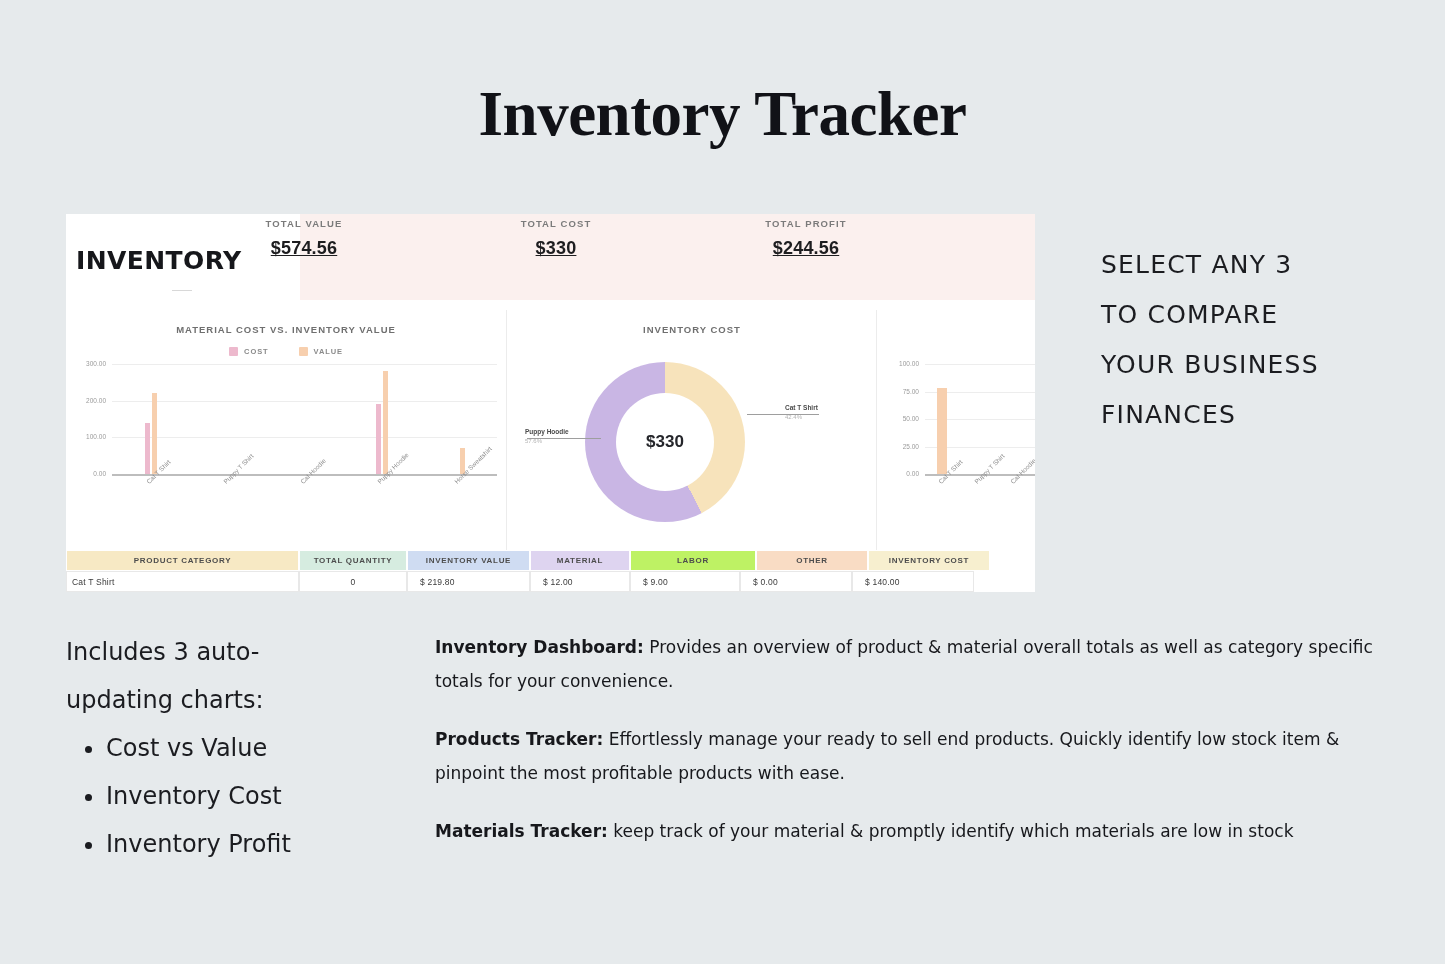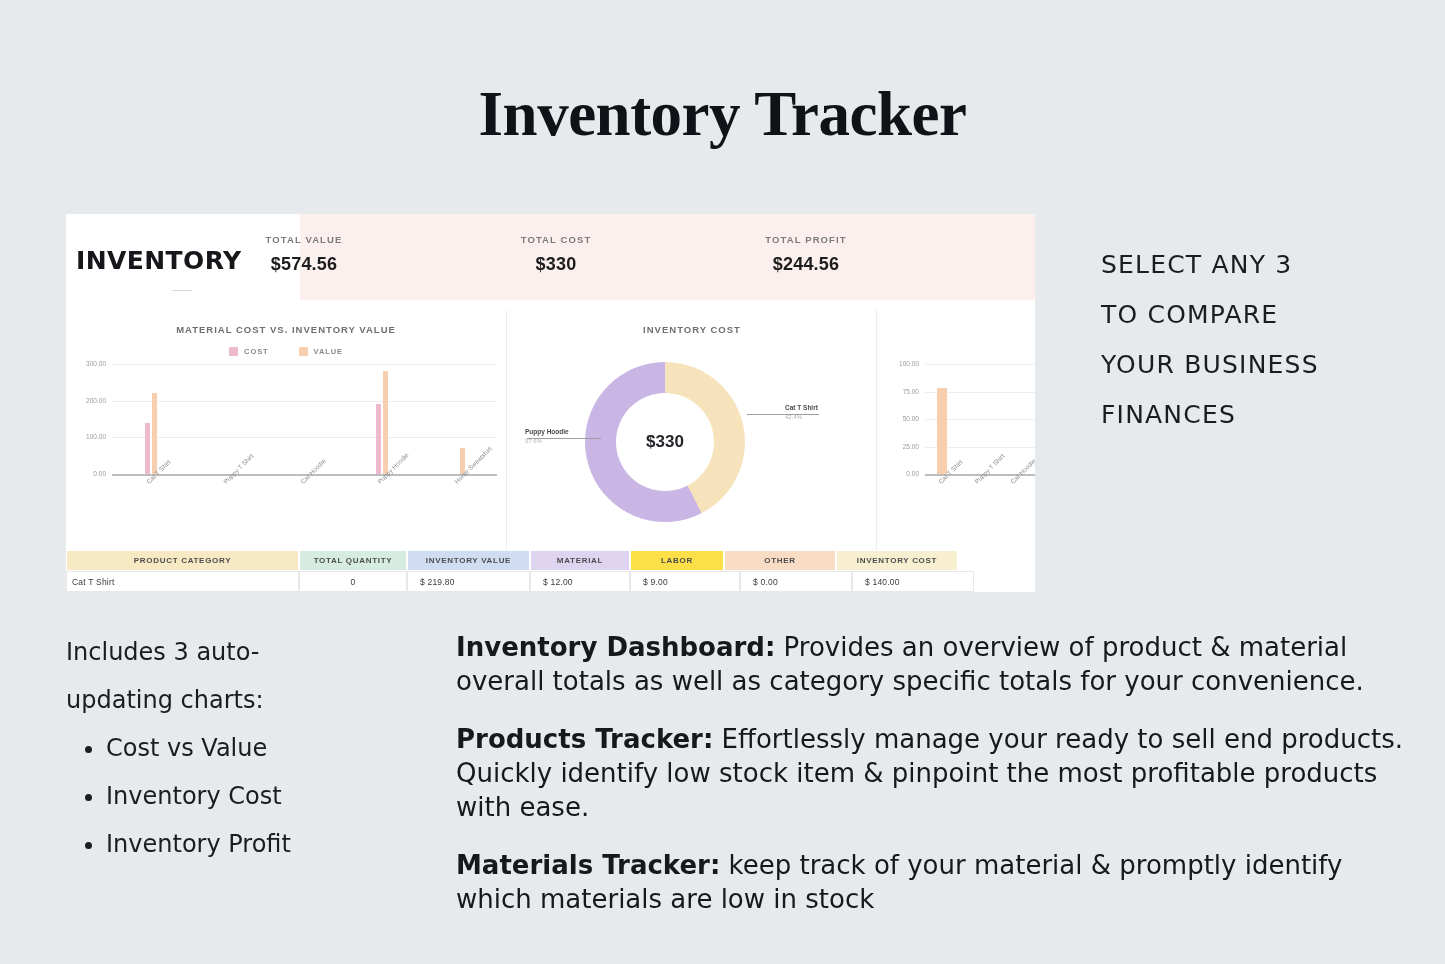--- a/index.html
+++ b/index.html
@@ -31,26 +31,26 @@
     background:#fbf0ee;
   }
   .dash-logo{
     position:absolute;left:10px;top:32px;
     font-family:"DejaVu Sans", sans-serif;
     font-weight:bold;font-size:25px;letter-spacing:0.4px;color:#16171b;
   }
   .dash-logo-rule{
     position:absolute;left:106px;top:76px;width:20px;height:1px;background:#d8d8d8;
   }
-  .kpi{position:absolute;top:20px;text-align:center;width:240px;}
+  .kpi{position:absolute;top:4px;text-align:center;width:240px;}
   .kpi .k-label{
     font-size:9.5px;letter-spacing:1.1px;color:#7b7b7b;font-weight:600;
   }
   .kpi .k-value{
-    margin-top:9px;font-size:18px;font-weight:bold;color:#1d1d1f;letter-spacing:.2px;
+    margin-top:9px;font-size:18px;font-weight:bold;color:#1d1d1f;letter-spacing:.2px;text-decoration:underline;
   }
   .kpi-0{left:118px;}
   .kpi-1{left:370px;}
   .kpi-2{left:620px;}
 
   
   .charts{position:absolute;left:0;top:96px;width:969px;height:240px;}
   .chart-title{
     position:absolute;top:14px;width:100%;text-align:center;
     font-size:9.5px;letter-spacing:1.0px;color:#6f6f6f;font-weight:600;
@@ -111,21 +111,21 @@
     position:absolute;left:66px;top:628px;width:350px;
     font-family:"DejaVu Sans", sans-serif;
     font-size:24px;line-height:48px;color:#1b1c20;
   }
   .ll ul{margin:0;padding-left:40px;}
   .ll li{line-height:48px;}
   
   .lr{
     position:absolute;left:435px;top:630px;width:955px;
     font-family:"DejaVu Sans", sans-serif;
-    font-size:26px;line-height:34px;color:#17181c;margin-left:21px;
+    font-size:17px;line-height:34px;color:#17181c;
   }
   .lr p{margin:0 0 24px 0;}
   .lr b{font-weight:bold;}
 </style>
 </head>
 <body>
 
 <div class="page-title">Inventory Tracker</div>
 
 <div class="dash">
@@ -220,21 +220,21 @@
         </div>
     </div>
   </div>
 
   <div class="dtable">
     <div class="trow" id="thead">
         <div class="th" style="background: rgb(247, 233, 196); width: 233px;">PRODUCT CATEGORY</div>
         <div class="th" style="background: rgb(214, 236, 224); width: 108px;">TOTAL QUANTITY</div>
         <div class="th" style="background: rgb(207, 220, 242); width: 123px;">INVENTORY VALUE</div>
         <div class="th" style="background: rgb(222, 212, 240); width: 100px;">MATERIAL</div>
-        <div class="th" style="background: #fde047; width: 94px;">LABOR</div>
+        <div class="th" style="background: #bef264; width: 126px;">LABOR</div>
         <div class="th" style="background: rgb(249, 220, 196); width: 112px;">OTHER</div>
         <div class="th" style="background: rgb(247, 239, 207); width: 122px;">INVENTORY COST</div>
       </div>
     <div class="trow" id="tbody">
         <div class="td left" style="width: 233px;">Cat T Shirt</div>
         <div class="td num" style="width: 108px;">0</div>
         <div class="td money" style="width: 123px;">$  219.80</div>
         <div class="td money" style="width: 100px;">$  12.00</div>
         <div class="td money" style="width: 110px; text-align: center;">$  9.00</div>
         <div class="td money" style="width: 112px;">$  0.00</div>

